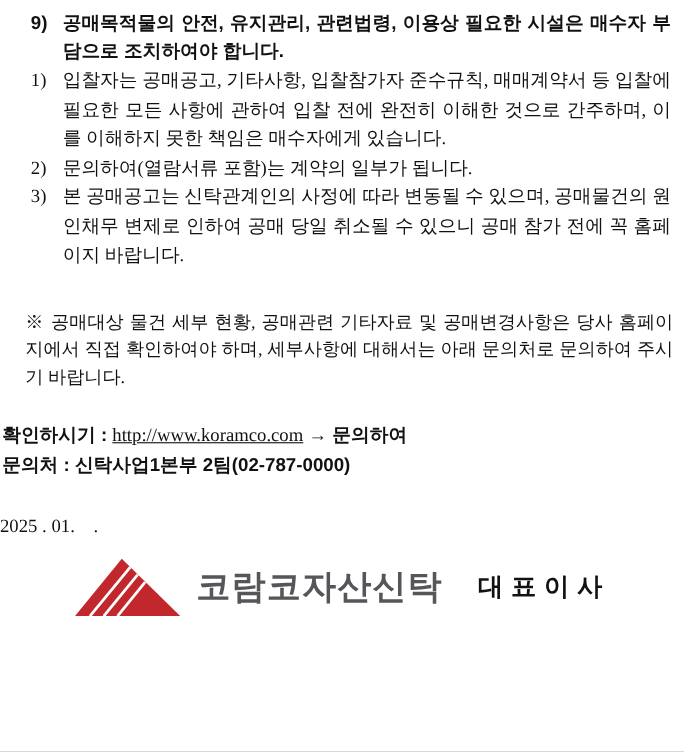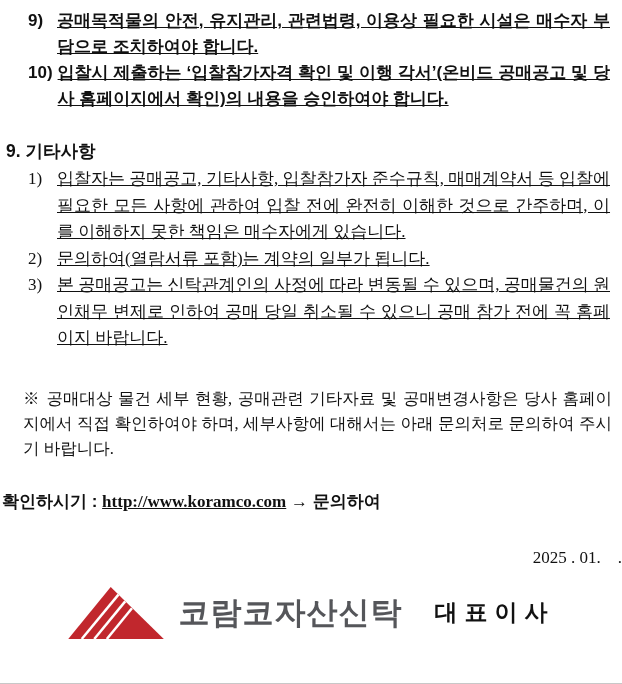--- a/index.html
+++ b/index.html
@@ -26,21 +26,20 @@
   }
   .item .num {
     flex: 0 0 auto;
     min-width: 24px;
     margin-right: 5px;
     white-space: nowrap;
   }
   .item .txt {
     flex: 1;
     text-align: justify;
-    text-decoration: underline;
   }
   .top-items .item { line-height: 26px; }
   .section-heading {
     margin: 26px 0 2px 6px;
     font-size: 17.5px;
     line-height: 26px;
   }
   .section-items { padding: 0 12px 0 6px; }
   .section-items .item {
     font-family: "Liberation Serif", "DejaVu Serif", serif;
@@ -60,27 +59,27 @@
     letter-spacing: 1px;
   }
   .contact-line {
     margin-top: 5px;
     padding-left: 2px;
     font-size: 17px;
     line-height: 22px;
   }
   .url {
     font-family: "Liberation Serif", "DejaVu Serif", serif;
-    font-weight: bold;
+    font-weight: normal;
     text-decoration: underline;
     color: inherit;
   }
   .date-line {
     margin-top: 34px;
-    text-align: right;
+    text-align: left;
     font-size: 17px;
     white-space: pre;
     line-height: 22px;
   }
   .signature-row {
     margin-top: 16px;
     display: flex;
     justify-content: center;
     align-items: center;
   }
@@ -109,47 +108,43 @@
 </head>
 <body>
 
 <div class="page">
 
   <div class="top-items gothic-bold">
     <div class="item">
       <span class="num">9)</span>
       <span class="txt">공매목적물의 안전, 유지관리, 관련법령, 이용상 필요한 시설은 매수자 부담으로 조치하여야 합니다.</span>
     </div>
-    <div class="item">
-      <span class="num">10)</span>
-      <span class="txt">입찰시 제출하는 ‘입찰참가자격 확인 및 이행 각서’(온비드 공매공고 및 당사 홈페이지에서 확인)의 내용을 승인하여야 합니다.</span>
-    </div>
   </div>
 
-  <div class="section-heading gothic-bold">9. 기타사항</div>
 
   <div class="section-items">
     <div class="item">
       <span class="num">1)</span>
       <span class="txt">입찰자는 공매공고, 기타사항, 입찰참가자 준수규칙, 매매계약서 등 입찰에 필요한 모든 사항에 관하여 입찰 전에 완전히 이해한 것으로 간주하며, 이를 이해하지 못한 책임은 매수자에게 있습니다.</span>
     </div>
     <div class="item">
       <span class="num">2)</span>
       <span class="txt">문의하여(열람서류 포함)는 계약의 일부가 됩니다.</span>
     </div>
     <div class="item">
       <span class="num">3)</span>
       <span class="txt">본 공매공고는 신탁관계인의 사정에 따라 변동될 수 있으며, 공매물건의 원인채무 변제로 인하여 공매 당일 취소될 수 있으니 공매 참가 전에 꼭 홈페이지 바랍니다.</span>
     </div>
   </div>
 
   <div class="notice">※ 공매대상 물건 세부 현황, 공매관련 기타자료 및 공매변경사항은 당사 홈페이지에서 직접 확인하여야 하며, 세부사항에 대해서는 아래 문의처로 문의하여 주시기 바랍니다.</div>
 
   <div class="contact">
     <div class="contact-line gothic-bold"><span>확인하시기 : </span><span class="url">http://www.koramco.com</span><span> → 문의하여</span></div>
+    <div class="contact-line gothic-bold">문의처 : 신탁사업1본부 2팀(02-787-0000)</div>
   </div>
 
   <div class="date-line">2025 . 01.    .</div>
 
   <div class="signature-row">
     <svg class="logo-icon" width="97" height="56" viewBox="0 0 100 58" xmlns="http://www.w3.org/2000/svg">
       <polygon points="44,2 99,56 0,56" fill="#c1272d"></polygon>
       <line x1="14" y1="56" x2="52" y2="10" stroke="#ffffff" stroke-width="2.6"></line>
       <line x1="27" y1="56" x2="59" y2="17" stroke="#ffffff" stroke-width="2.6"></line>
       <line x1="40" y1="56" x2="66" y2="24" stroke="#ffffff" stroke-width="2.6"></line>

